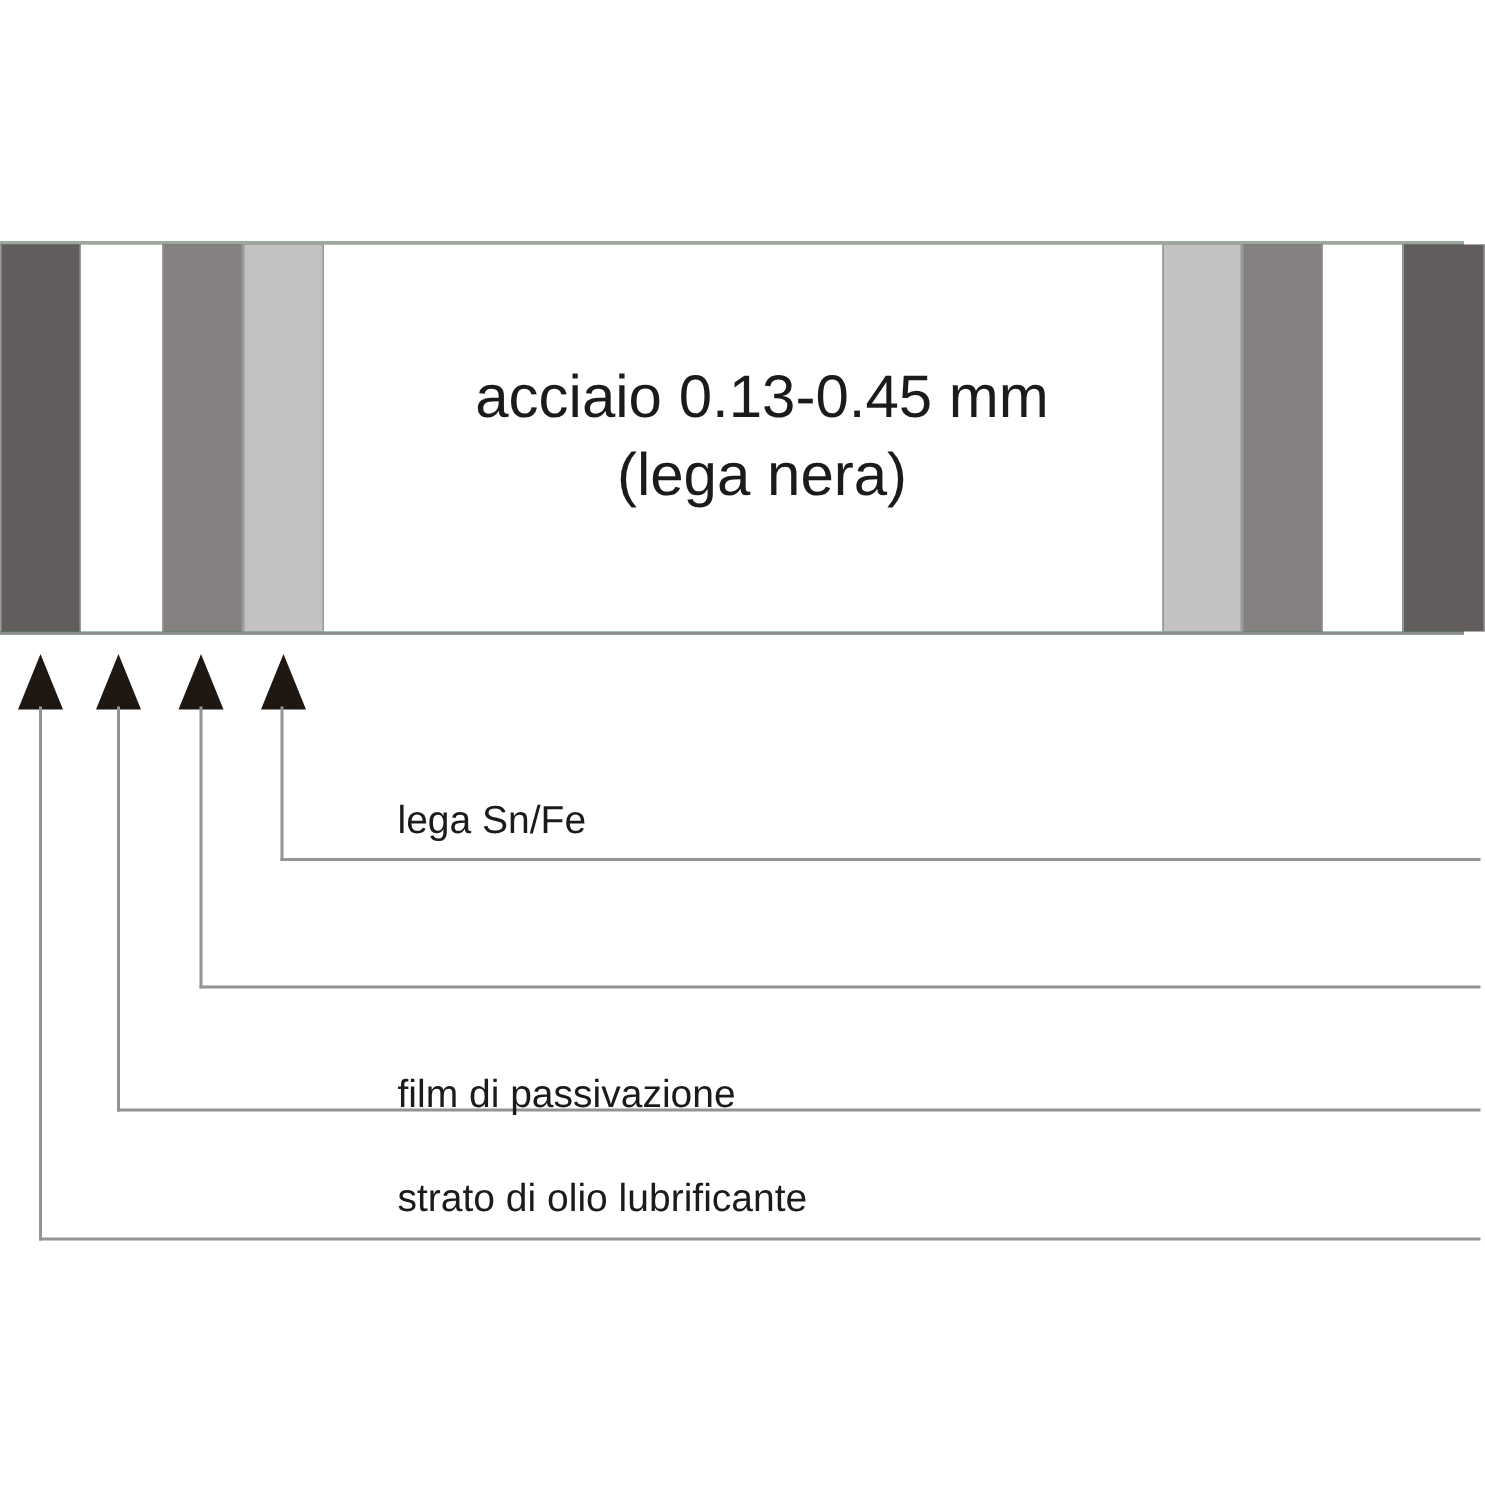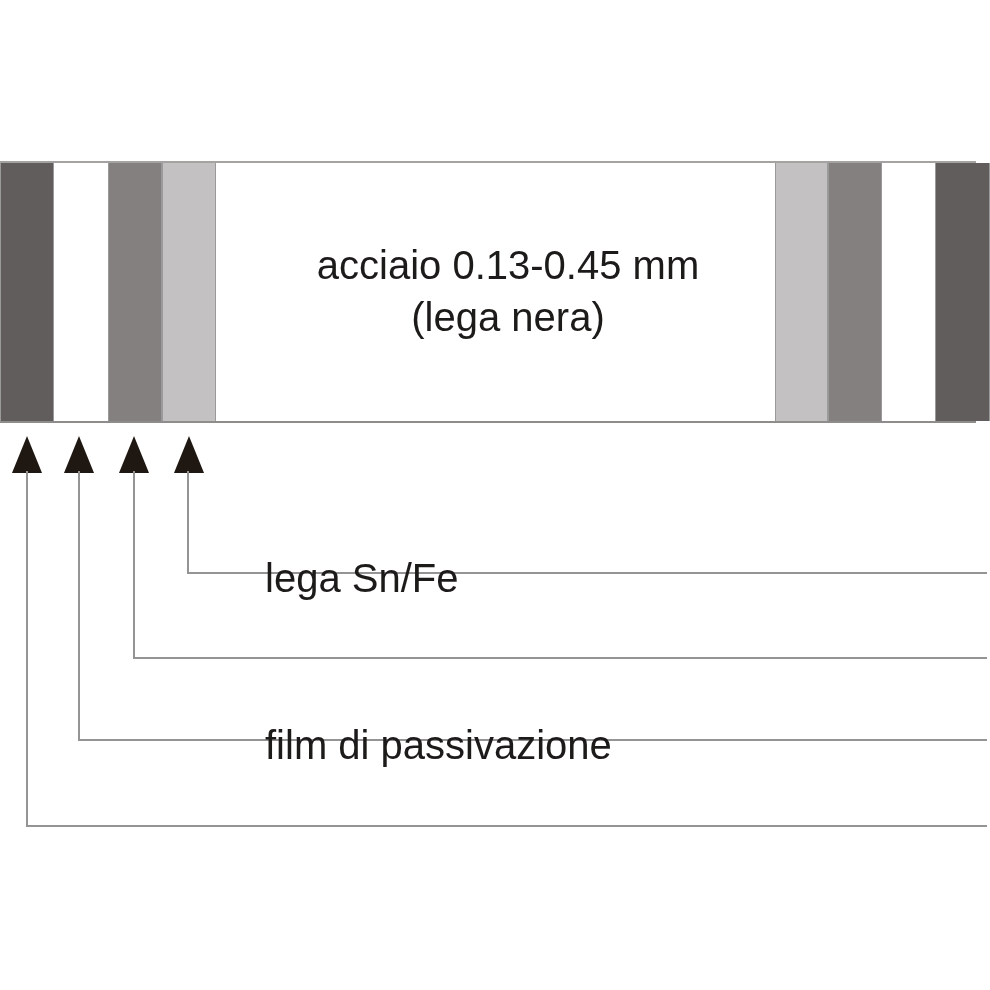--- a/index.html
+++ b/index.html
@@ -93,28 +93,27 @@
   .v4 { left: 187px; height: 103px; }
   .h1 { left: 26px;  top: 825px; width: 961px; }
   .h2 { left: 78px;  top: 739px; width: 909px; }
   .h3 { left: 133px; top: 657px; width: 854px; }
   .h4 { left: 187px; top: 572px; width: 800px; }
 
   
   .callout-label {
     position: absolute;
     left: 265px;
-    font-size: 40px;
+    font-size: 26px;
     line-height: 44px;
     white-space: nowrap;
-    margin-top: 32px;
   }
   .l-lega   { top: 524px; }
   .l-stagno { top: 609px; }
-  .l-film   { top: 691px; }
+  .l-film   { top: 707px; }
   .l-strato { top: 776px; }
 </style>
 </head>
 <body>
 
 <div class="canvas">
 
   <div class="band">
     <div class="stripe colored s1" style="background-color: rgb(97, 93, 93);"></div>
     <div class="stripe s2" style="background-color: rgb(255, 255, 255);"></div>
@@ -142,14 +141,15 @@
   <div class="vline v3" style="background-color: rgb(148, 148, 148);"></div>
   <div class="vline v4" style="background-color: rgb(148, 148, 148);"></div>
 
   <div class="hline h1" style="background-color: rgb(148, 148, 148);"></div>
   <div class="hline h2" style="background-color: rgb(148, 148, 148);"></div>
   <div class="hline h3" style="background-color: rgb(148, 148, 148);"></div>
   <div class="hline h4" style="background-color: rgb(148, 148, 148);"></div>
 
   <div class="callout-label l-lega">lega Sn/Fe</div>
   <div class="callout-label l-film">film di passivazione</div>
+  <div class="callout-label l-strato">strato di olio lubrificante</div>
 
 </div>
 
 </body></html>

